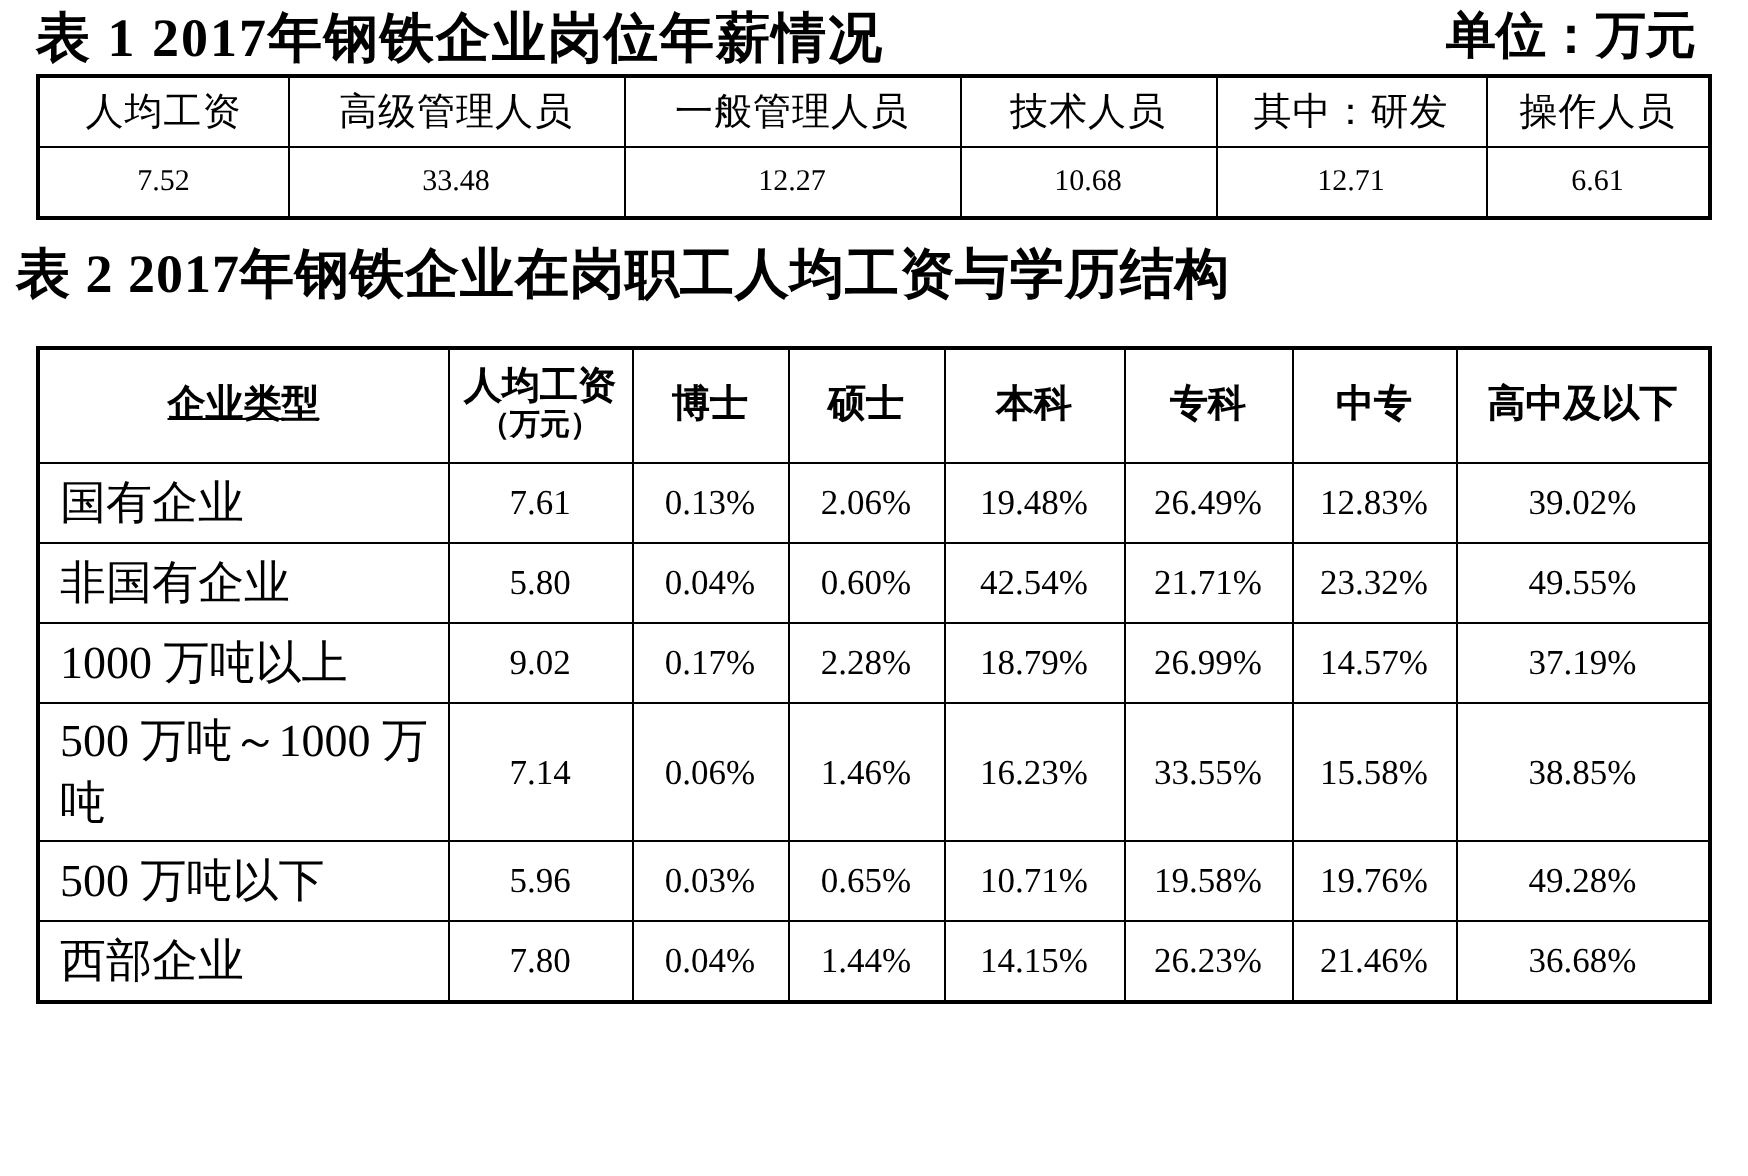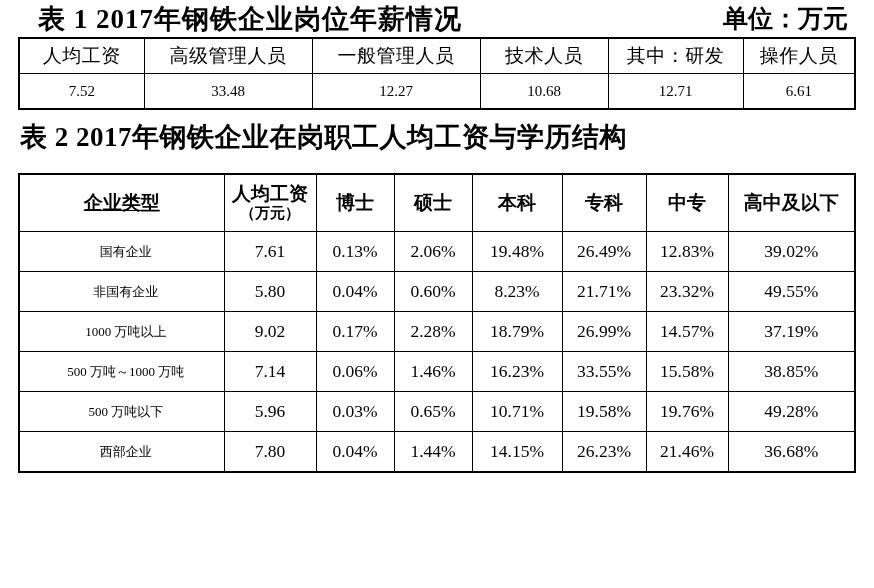--- a/index.html
+++ b/index.html
@@ -29,21 +29,20 @@
     justify-content: space-between;
     padding: 4px 26px 2px 18px;
     box-sizing: border-box;
   }
   .t1-title {
     font-size: 27px;
     font-weight: bold;
     letter-spacing: 1px;
     line-height: 1.15;
     white-space: nowrap;
-    margin-left: 20px;
   }
   .t1-unit {
     font-size: 25px;
     font-weight: bold;
     line-height: 1.15;
     white-space: nowrap;
     padding-bottom: 1px;
   }
 
   table.grid {
@@ -79,21 +78,21 @@
   #table1 tr.vals td {
     font-size: 15px;
     font-family: "Liberation Serif", serif;
   }
 
   
   .t2-title {
     font-size: 27px;
     font-weight: bold;
     letter-spacing: 0.5px;
-    padding: 9px 0 6px 20px;
+    padding: 9px 0 6px 8px;
     white-space: nowrap;
   }
   .t2-wrap {
     padding: 12px 20px 0 18px;
     box-sizing: border-box;
   }
   #table2 {
     width: 836px;
     border: 2px solid #000;
     font-size: 18px;
@@ -106,23 +105,23 @@
   #table2 thead td {
     font-size: 19px;
     font-weight: bold;
     height: 50px;
     line-height: 1.18;
   }
   #table2 thead td .u {
     text-decoration: underline;
   }
   #table2 td.label {
-    text-align: center;
+    text-align: left;
     padding-left: 10px;
-    font-size: 13px;
+    font-size: 23px;
   }
   #table2 td.num {
     font-size: 17.5px;
     text-align: center;
   }
   .small-note {
     font-size: 15px;
   }
 </style>
 </head>
@@ -204,21 +203,21 @@
           <td class="num">19.48%</td>
           <td class="num">26.49%</td>
           <td class="num">12.83%</td>
           <td class="num">39.02%</td>
         </tr>
         <tr>
           <td class="label">非国有企业</td>
           <td class="num">5.80</td>
           <td class="num">0.04%</td>
           <td class="num">0.60%</td>
-          <td class="num">8.23%</td>
+          <td class="num">42.54%</td>
           <td class="num">21.71%</td>
           <td class="num">23.32%</td>
           <td class="num">49.55%</td>
         </tr>
         <tr>
           <td class="label">1000 万吨以上</td>
           <td class="num">9.02</td>
           <td class="num">0.17%</td>
           <td class="num">2.28%</td>
           <td class="num">18.79%</td>

